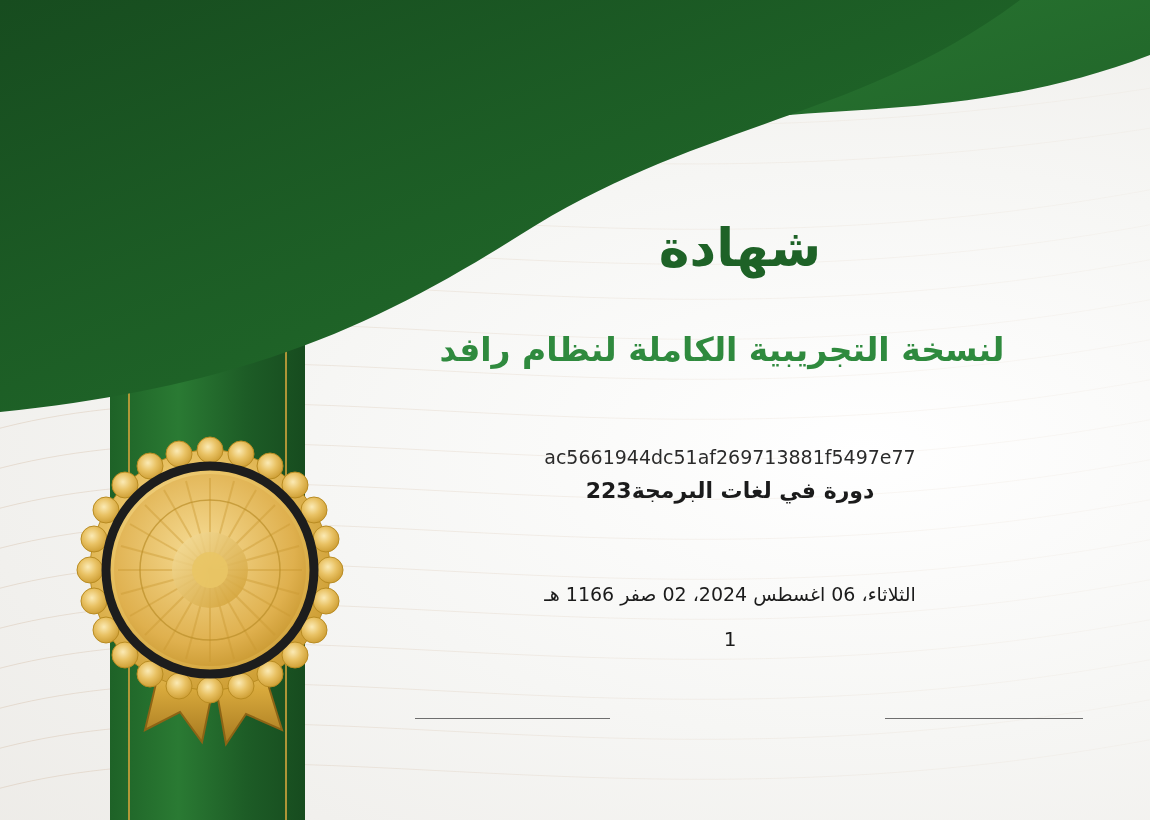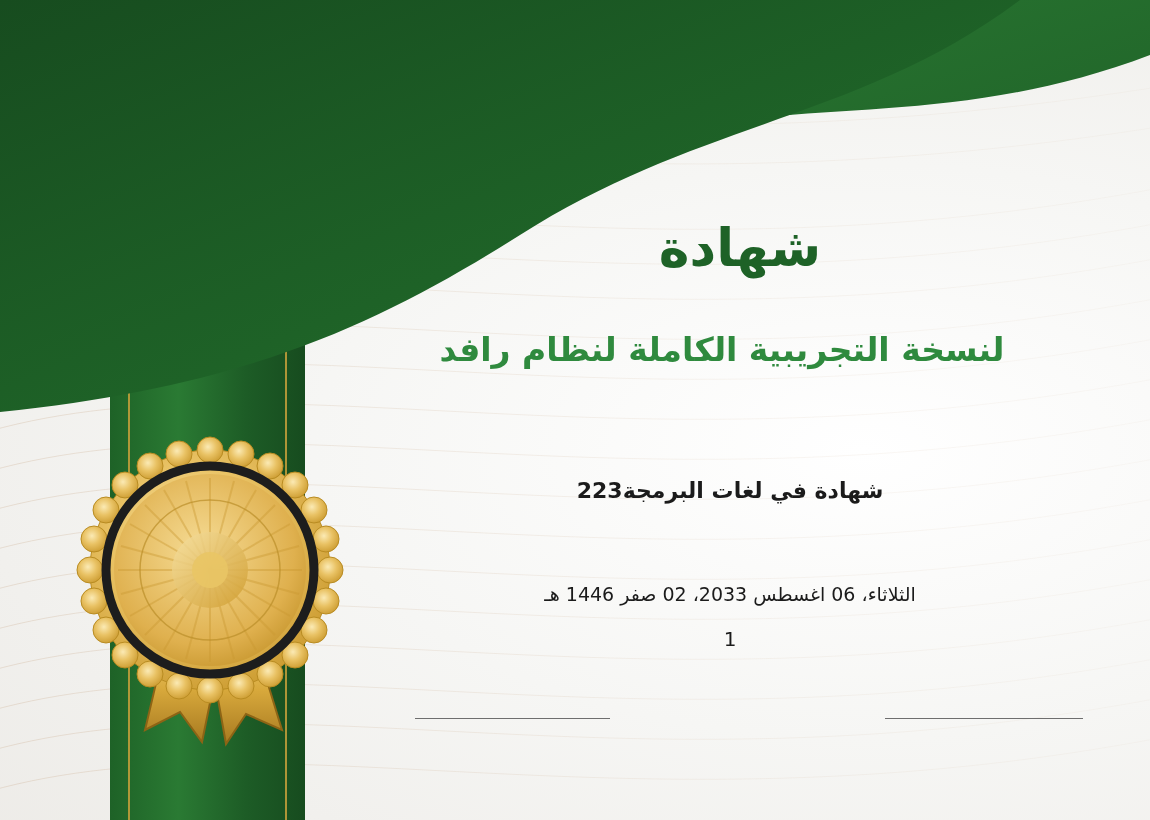--- a/index.html
+++ b/index.html
@@ -296,21 +296,22 @@
       </g>
       <circle r="70" fill="none" stroke="#bb8e2a" stroke-width="1.5" opacity=".7"></circle>
       <circle r="38" fill="url(#starG)" opacity=".85"></circle>
       <circle r="18" fill="#e9c565" opacity=".9"></circle>
     </g>
   </svg>
 
   <div class="content">
     <div class="title">شهادة</div>
     <div class="subtitle">لنسخة التجريبية الكاملة لنظام رافد</div>
-    <div class="course">شهادة في لغات البرمجة223</div>
-    <div class="date">الثلاثاء، 06 اغسطس 2033، 02 صفر 1446 هـ</div>
+    <div class="code">ac5661944dc51af269713881f5497e77</div>
+    <div class="course">دورة في لغات البرمجة223</div>
+    <div class="date">الثلاثاء، 06 اغسطس 2024، 02 صفر 1166 هـ</div>
     <div class="pagenum">1</div>
   </div>
 
   <div class="sigline left"></div>
   <div class="sigline right"></div>
 
 </div>
 
 </body></html>

